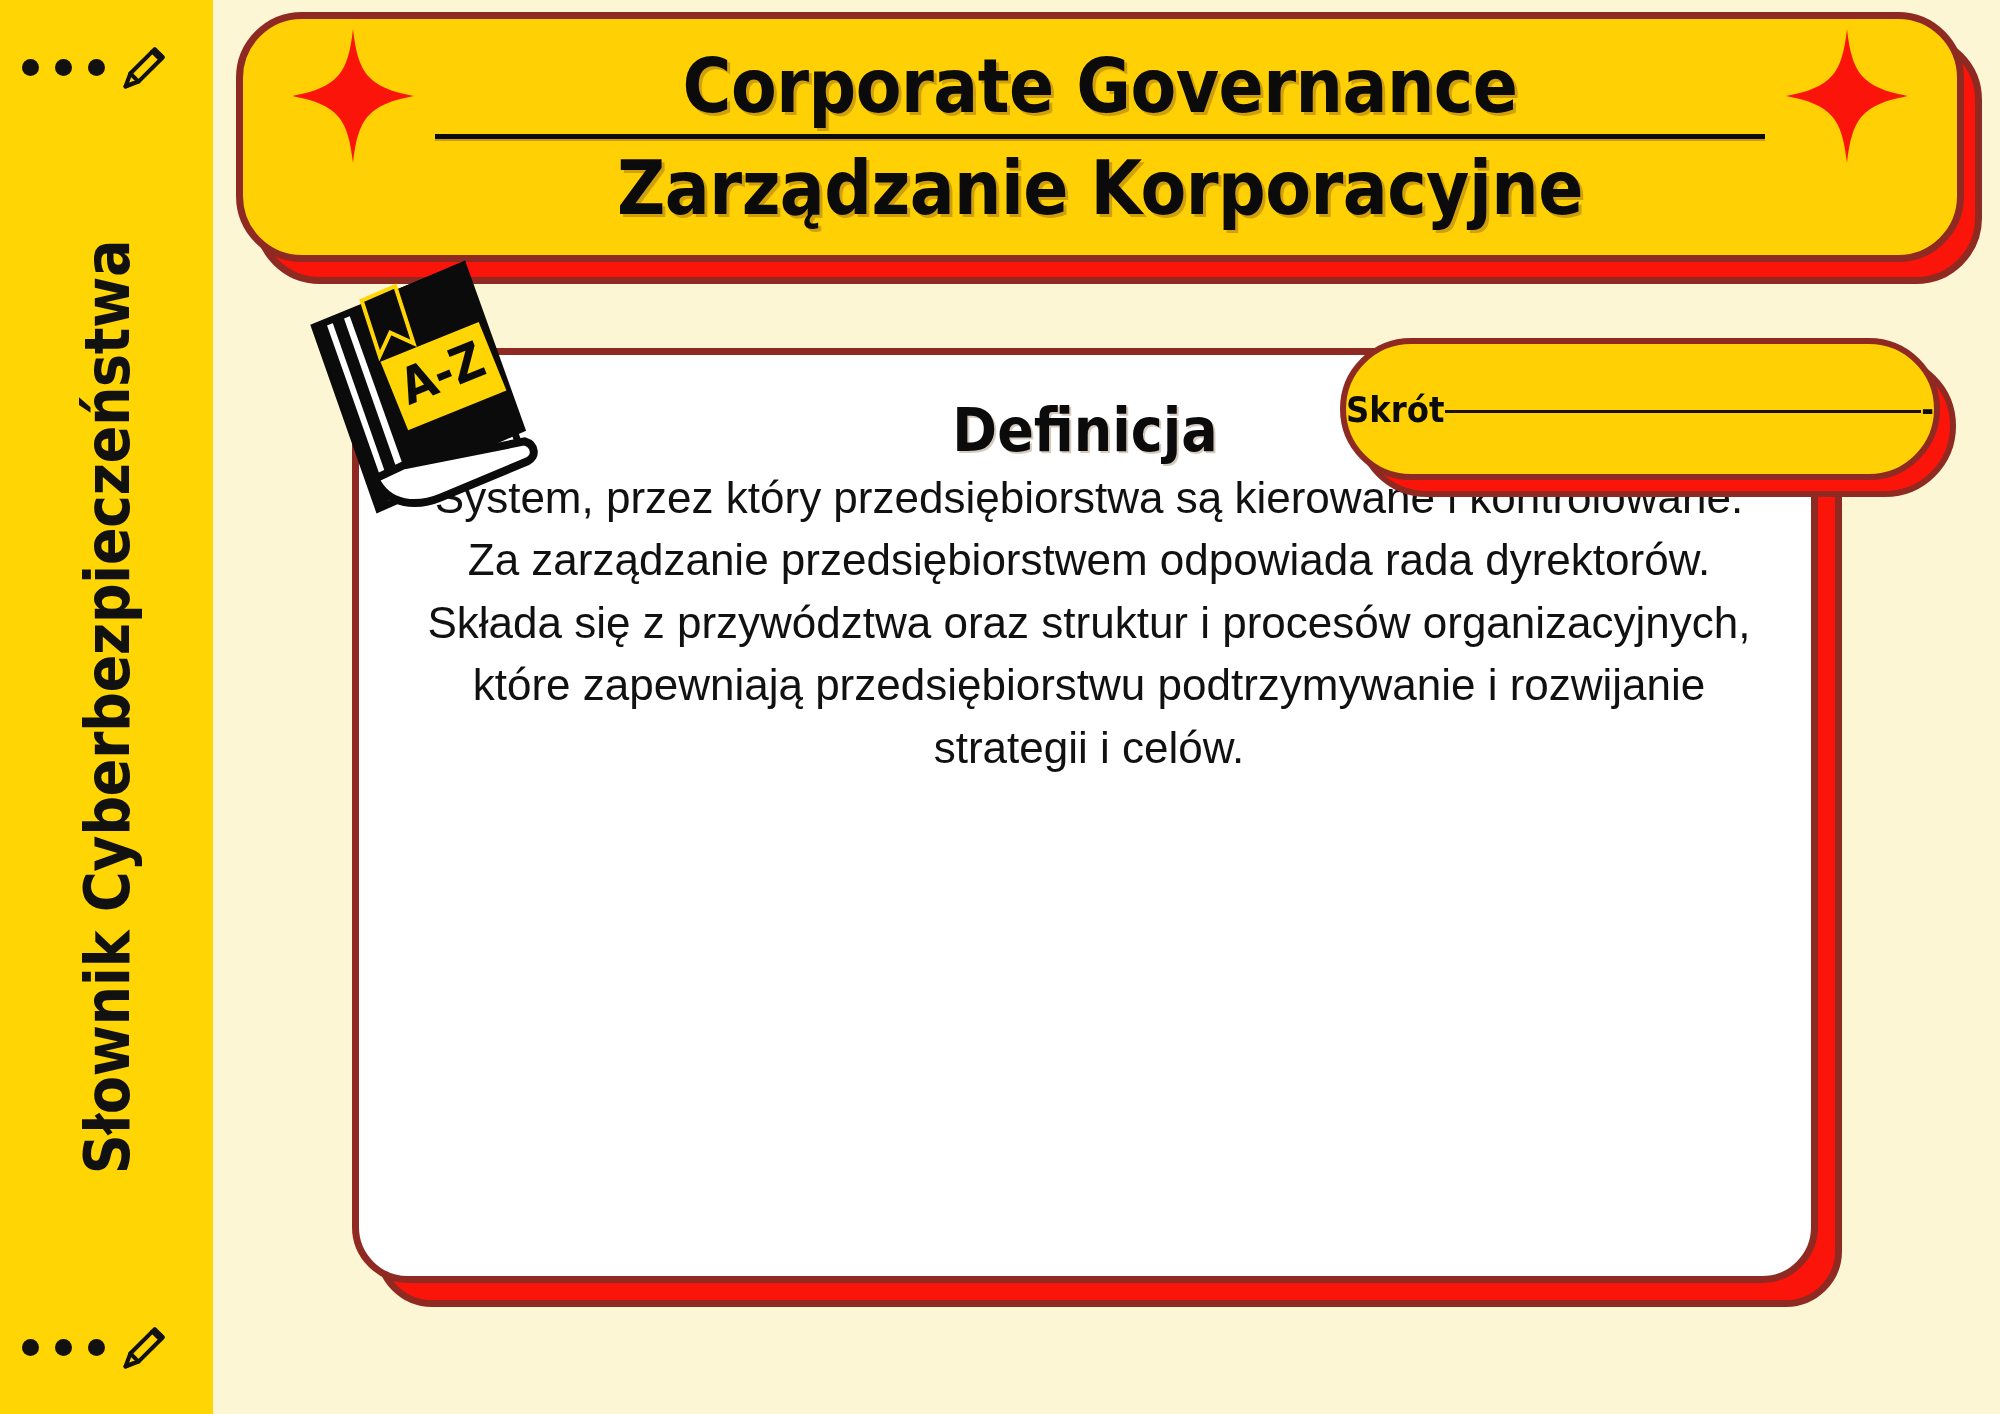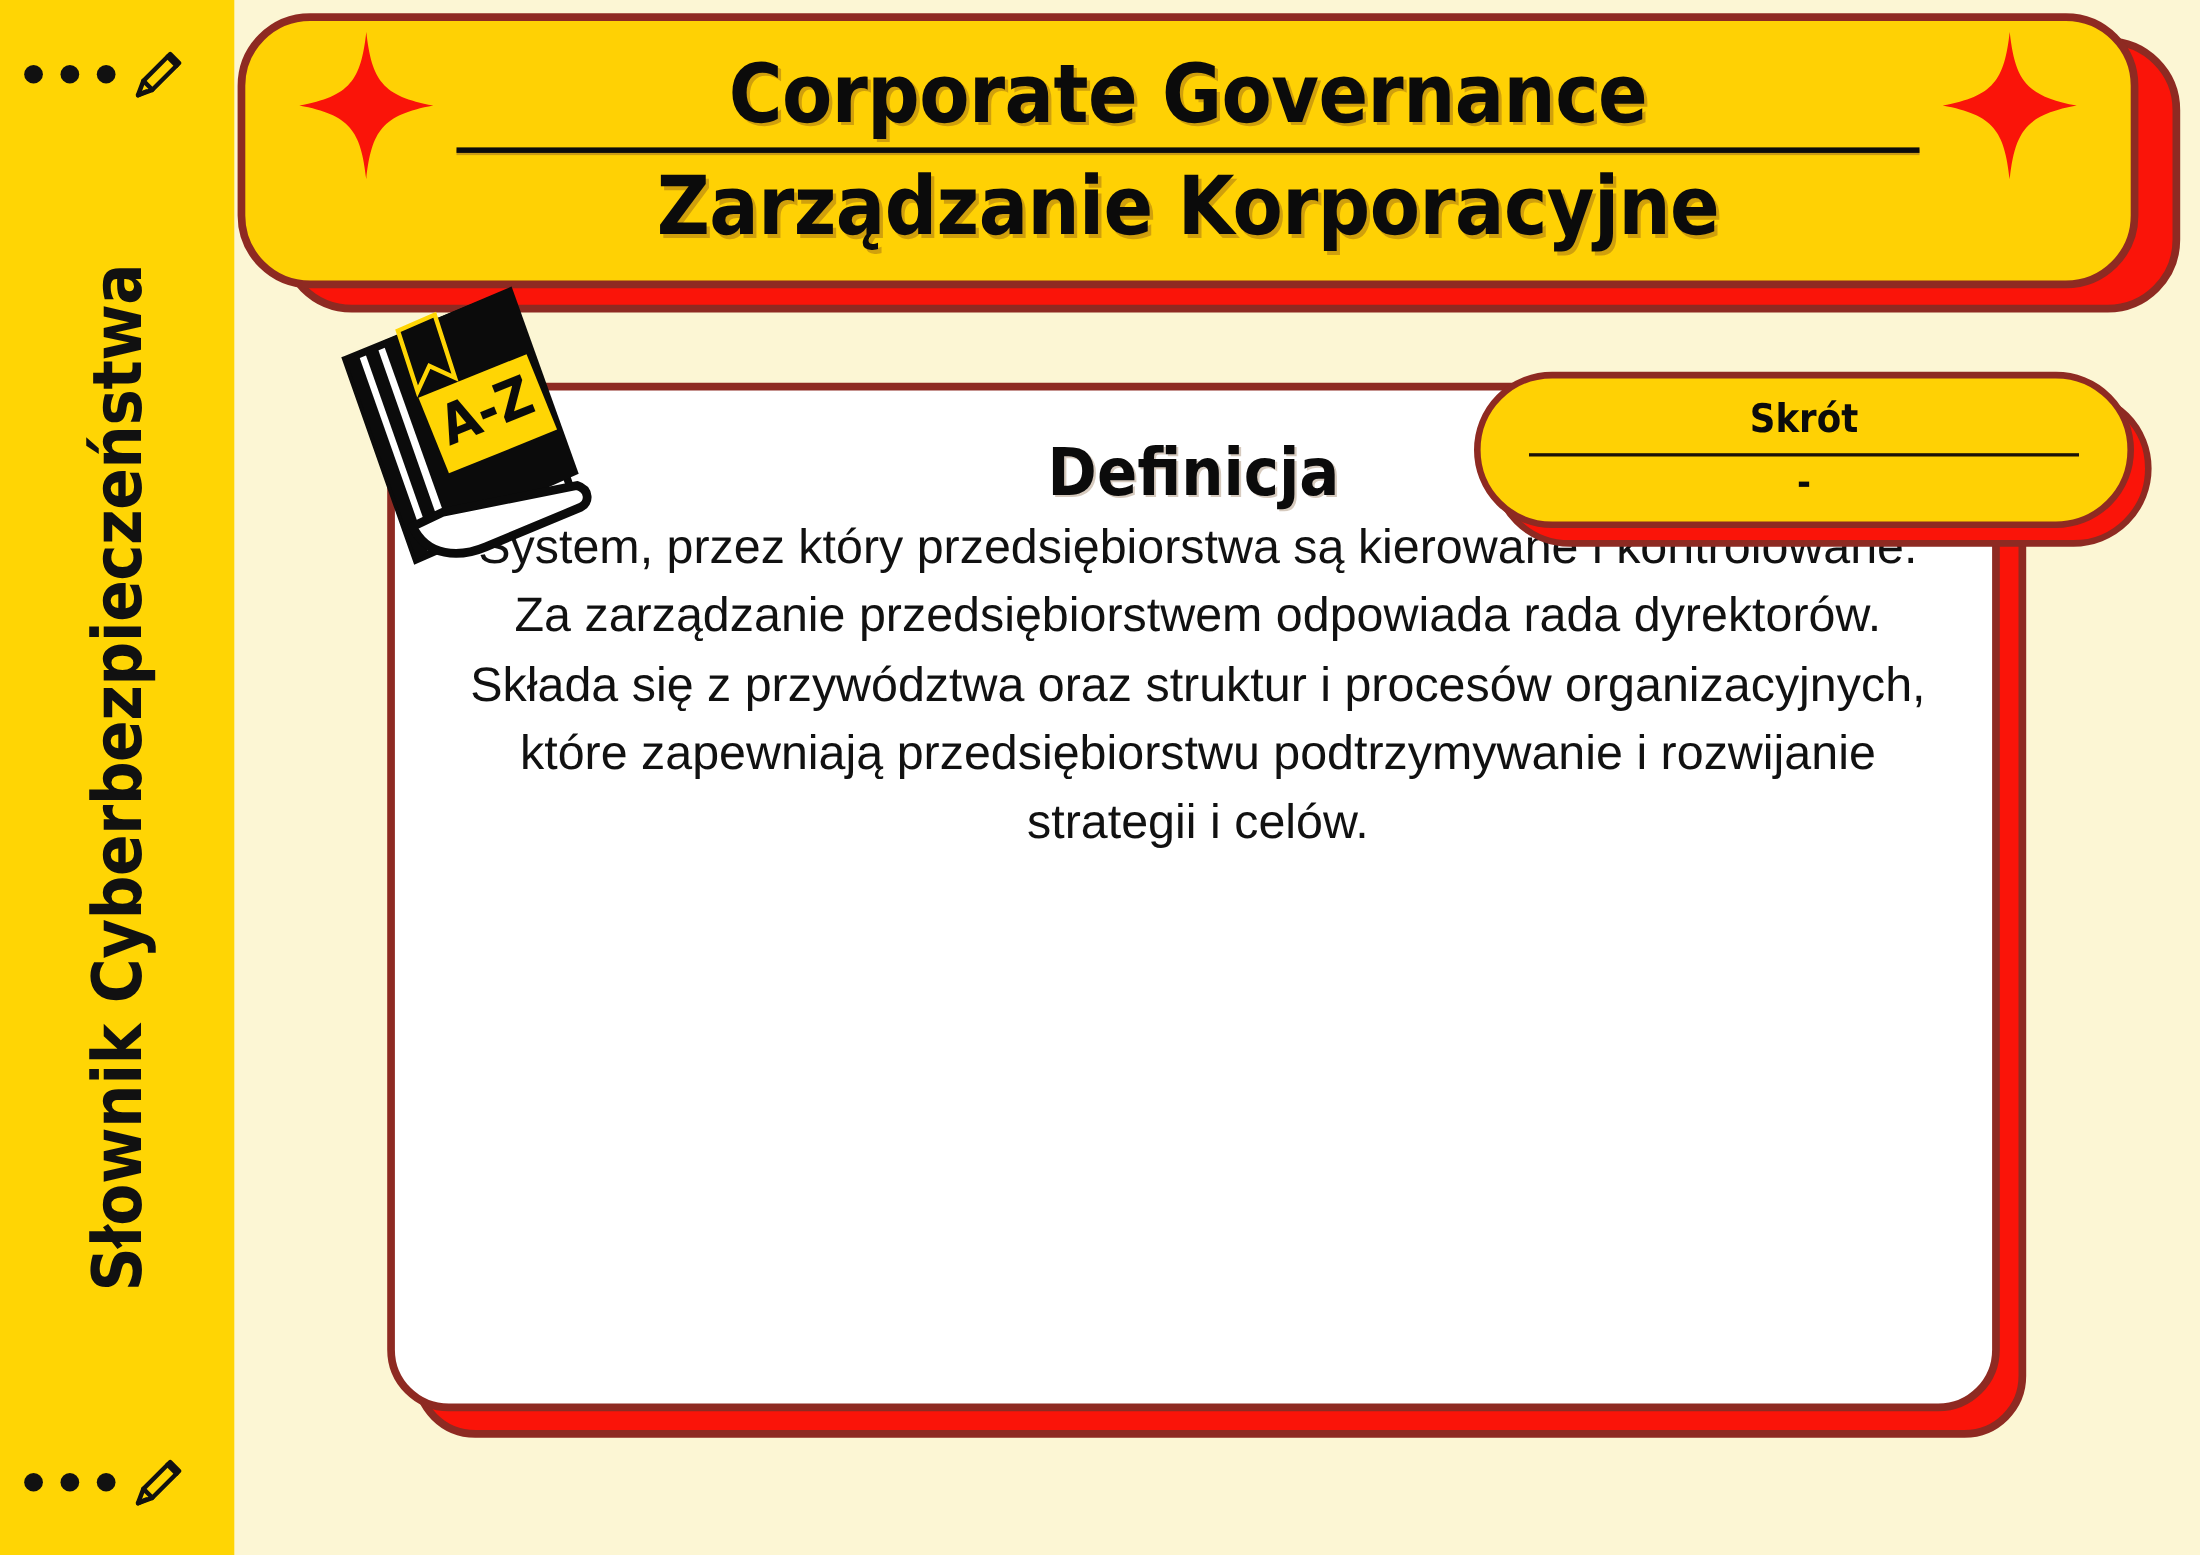--- a/index.html
+++ b/index.html
@@ -57,21 +57,21 @@
   #banner-shadow {
     position:absolute;
     left:254px; top:34px;
     width:1728px; height:250px;
     background:#FA1409;
     border:7px solid #8E2A22;
     border-radius:66px;
   }
   #banner {
     position:absolute;
-    left:216px; top:12px;
+    left:236px; top:12px;
     width:1728px; height:250px;
     background:#FFD104;
     border:7px solid #8E2A22;
     border-radius:66px;
     display:flex; align-items:center; justify-content:center;
   }
   .star {
     position:absolute;
     width:124px; height:134px;
   }
@@ -155,21 +155,21 @@
     border-radius:71px;
   }
   #skrot {
     position:absolute;
     left:1340px; top:338px;
     width:600px; height:142px;
     background:#FFD104;
     border:6px solid #8E2A22;
     border-radius:71px;
     z-index:6;
-    display:flex; flex-direction:column;
+    display:flex; 
     align-items:center; justify-content:center;
   }
   #skrot-label {
     font-family:"DejaVu Sans Condensed","Liberation Sans Narrow","Liberation Sans", sans-serif;
     font-weight:bold;
     font-size:36px;
     color:#0B0B0B;
     font-stretch:condensed;
     line-height:1;
     margin-top:2px;

